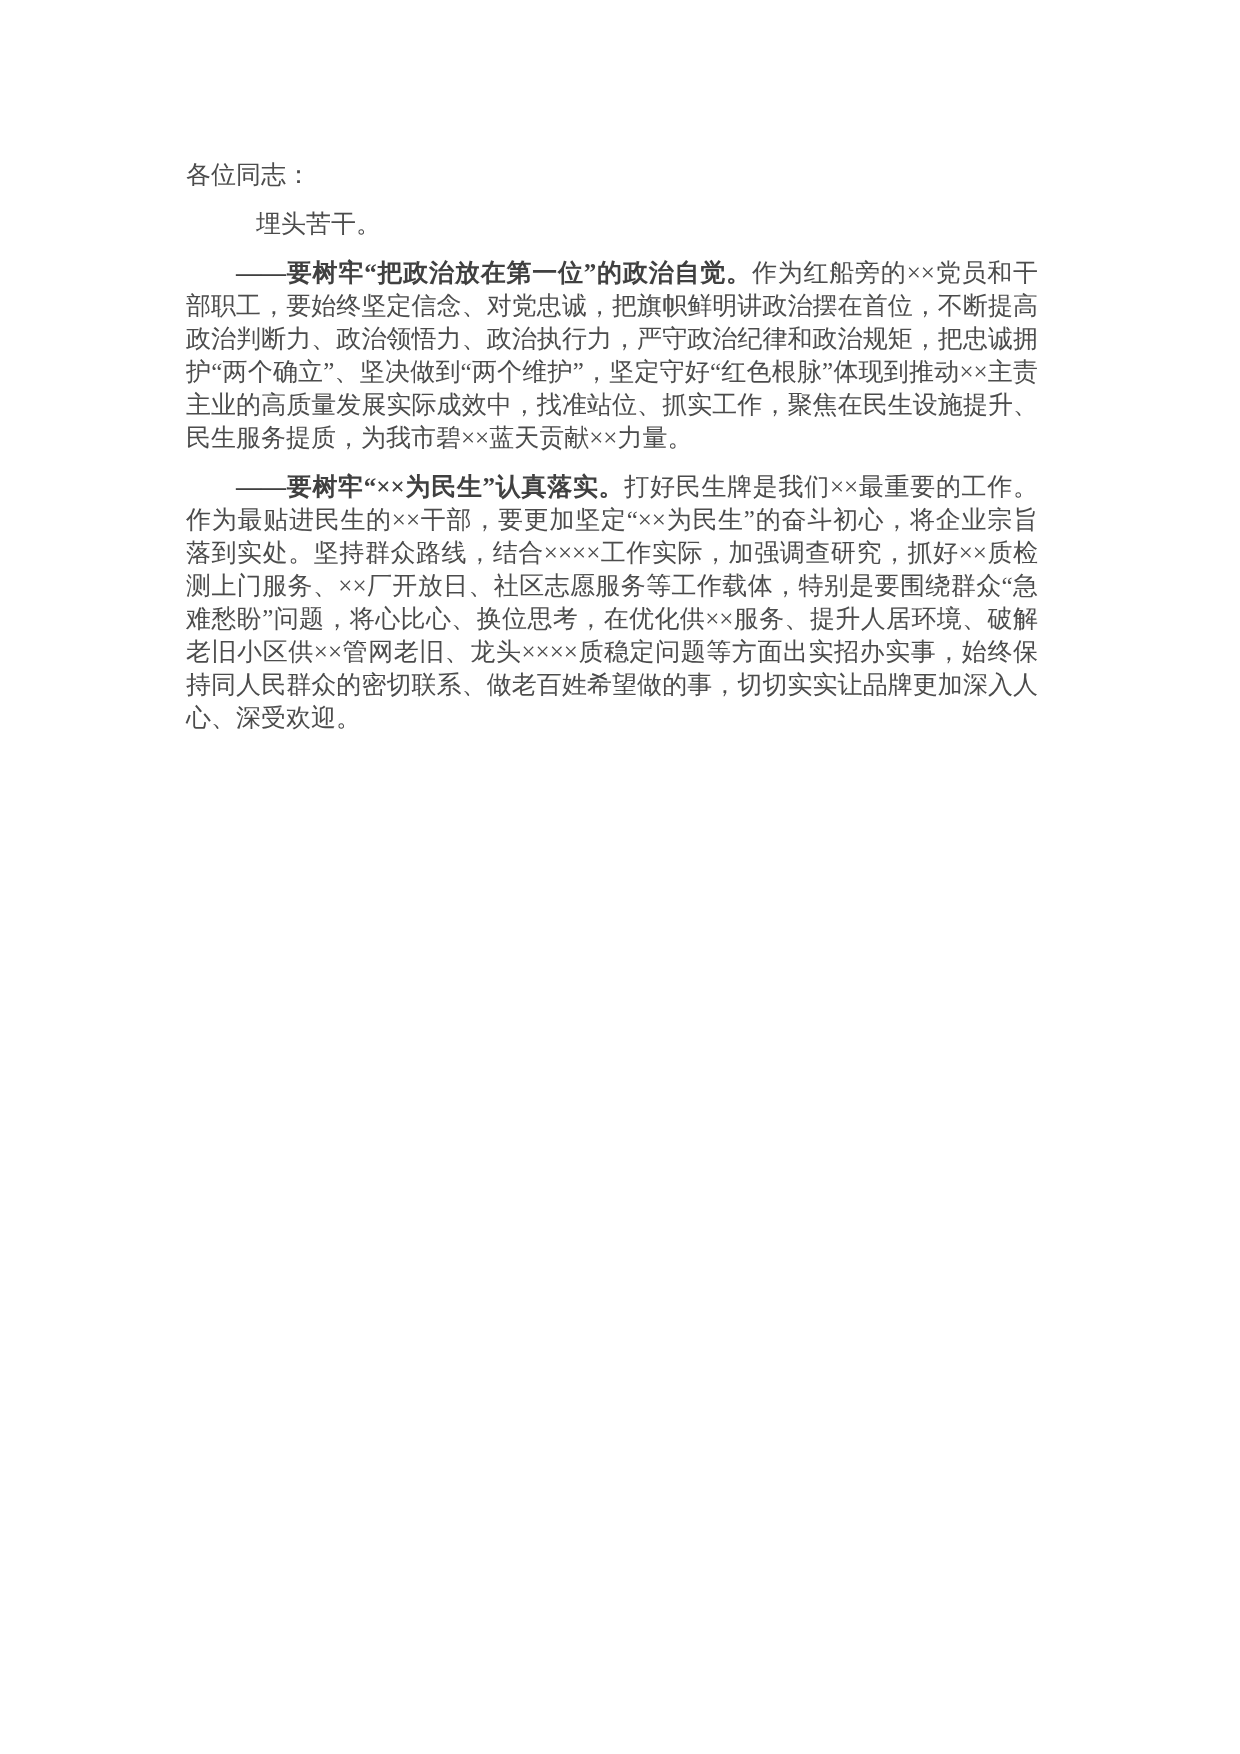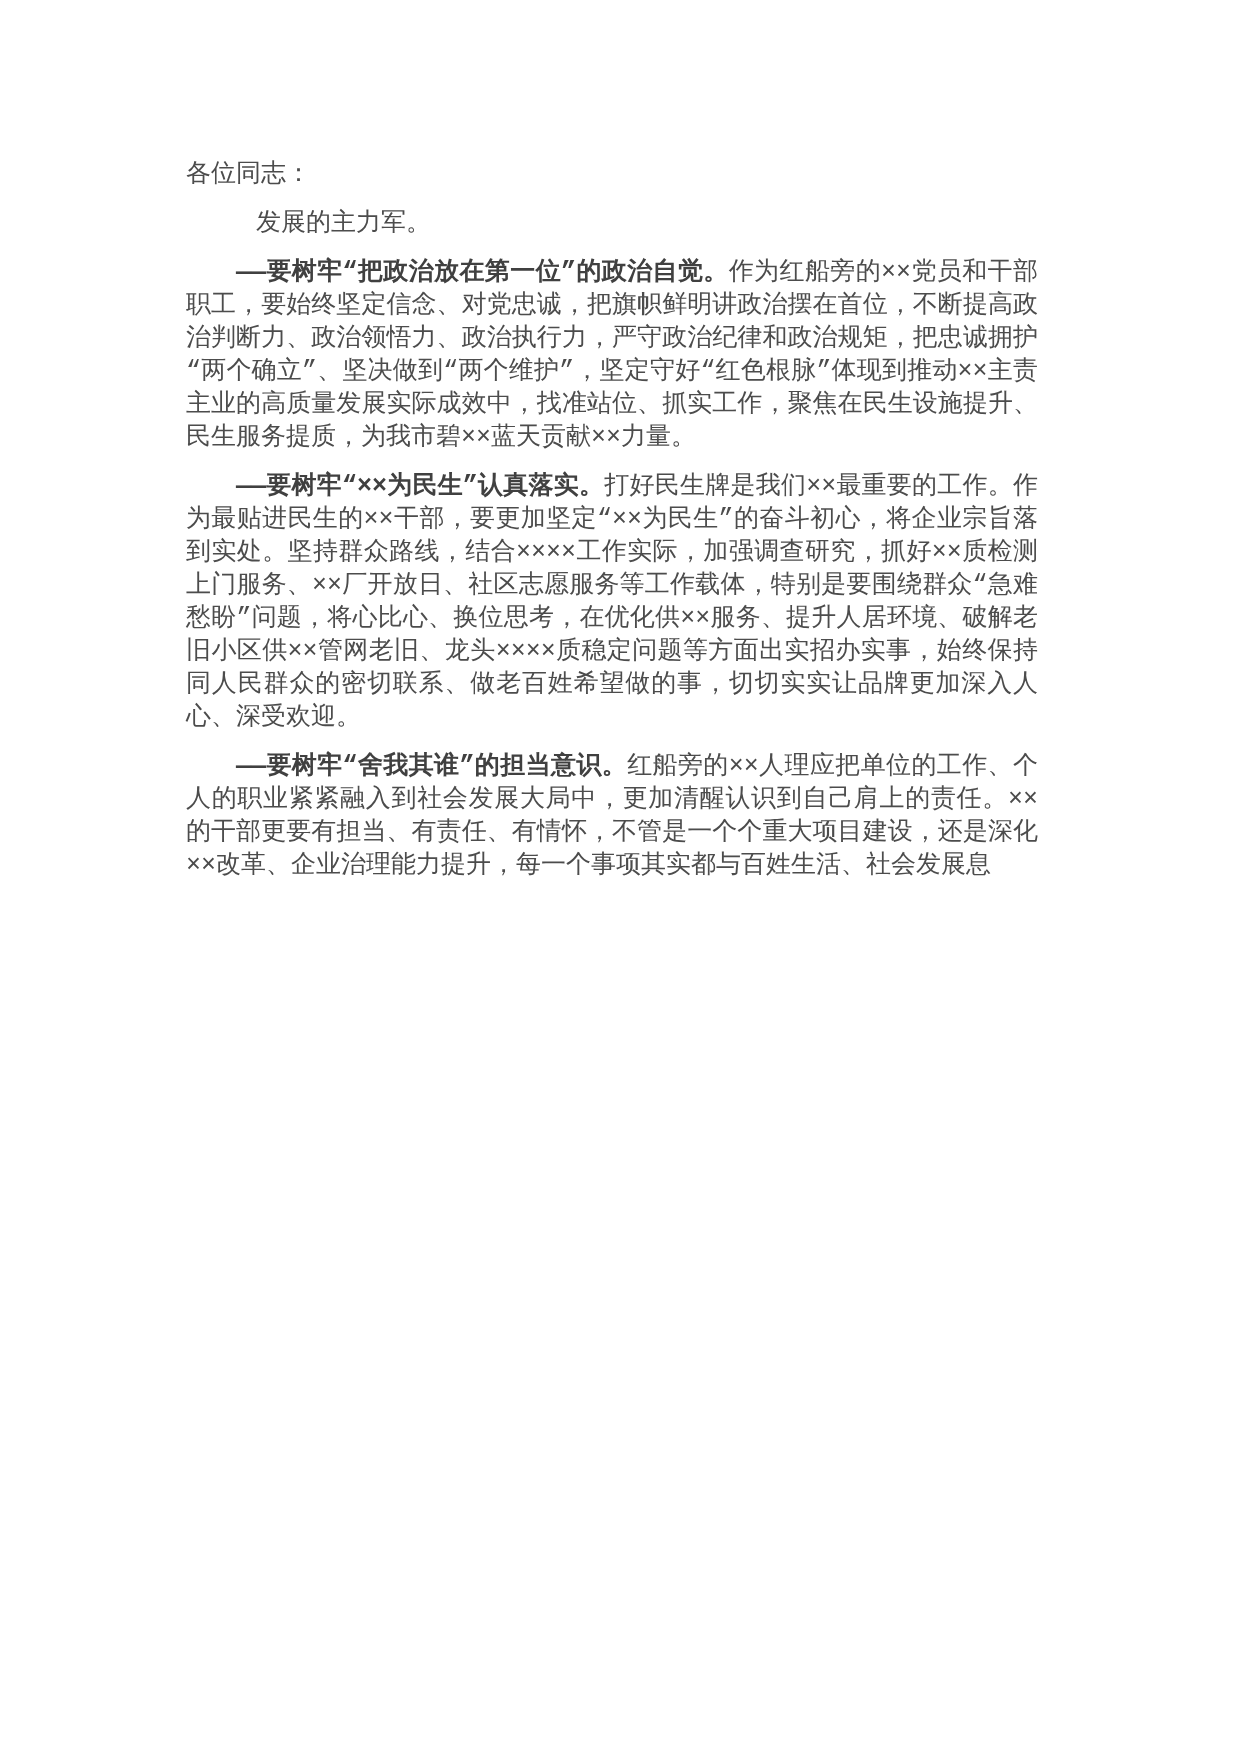--- a/index.html
+++ b/index.html
@@ -6,21 +6,21 @@
     margin: 0;
     padding: 0;
     background: #ffffff;
   }
   .page {
     position: relative;
     width: 1240px;
     height: 1754px;
     background: #ffffff;
     overflow: hidden;
-    font-family: Liberation Mono, monospace;
+    font-family: Liberation Serif, serif;
   }
   .content {
     position: absolute;
     left: 186px;
     top: 158px;
     width: 852px;
   }
   p.para {
     margin: 0 0 16px 0;
     font-size: 25px;
@@ -42,18 +42,17 @@
     font-weight: 700;
     color: #404040;
   }
 </style>
 </head>
 <body>
 
 <div class="page">
   <div class="content">
       <p class="para indent-none">各位同志：</p>
-      <p class="para indent-wide">发展的主力军。</p>
+      <p class="para indent-wide">埋头苦干。</p>
       <p class="para indent-normal"><span class="lead">——要树牢“把政治放在第一位”的政治自觉。</span>作为红船旁的××党员和干部职工，要始终坚定信念、对党忠诚，把旗帜鲜明讲政治摆在首位，不断提高政治判断力、政治领悟力、政治执行力，严守政治纪律和政治规矩，把忠诚拥护“两个确立”、坚决做到“两个维护”，坚定守好“红色根脉”体现到推动××主责主业的高质量发展实际成效中，找准站位、抓实工作，聚焦在民生设施提升、民生服务提质，为我市碧××蓝天贡献××力量。</p>
       <p class="para indent-normal"><span class="lead">——要树牢“××为民生”认真落实。</span>打好民生牌是我们××最重要的工作。作为最贴进民生的××干部，要更加坚定“××为民生”的奋斗初心，将企业宗旨落到实处。坚持群众路线，结合××××工作实际，加强调查研究，抓好××质检测上门服务、××厂开放日、社区志愿服务等工作载体，特别是要围绕群众“急难愁盼”问题，将心比心、换位思考，在优化供××服务、提升人居环境、破解老旧小区供××管网老旧、龙头××××质稳定问题等方面出实招办实事，始终保持同人民群众的密切联系、做老百姓希望做的事，切切实实让品牌更加深入人心、深受欢迎。</p>
-      <p class="para indent-normal"><span class="lead">——要树牢“舍我其谁”的担当意识。</span>红船旁的××人理应把单位的工作、个人的职业紧紧融入到社会发展大局中，更加清醒认识到自己肩上的责任。××的干部更要有担当、有责任、有情怀，不管是一个个重大项目建设，还是深化××改革、企业治理能力提升，每一个事项其实都与百姓生活、社会发展息</p>
     </div>
 </div>
 
 </body></html>

